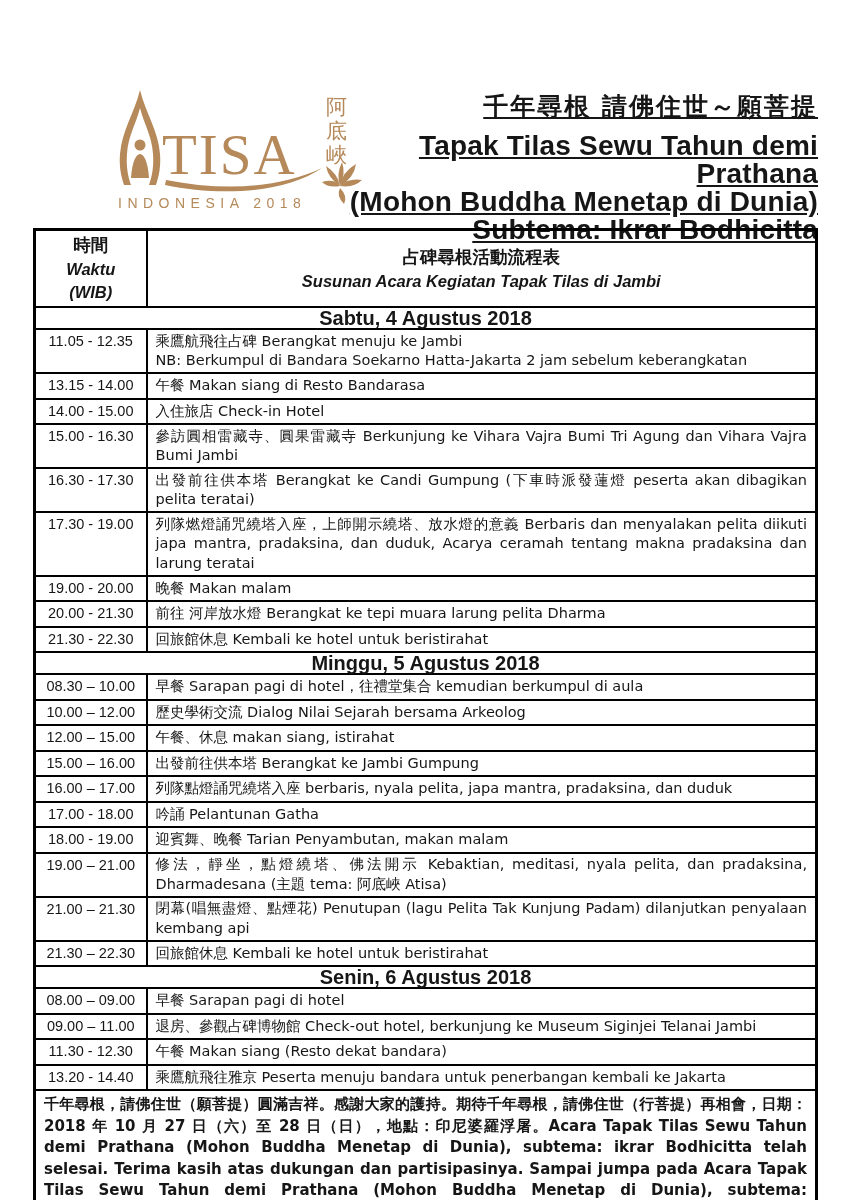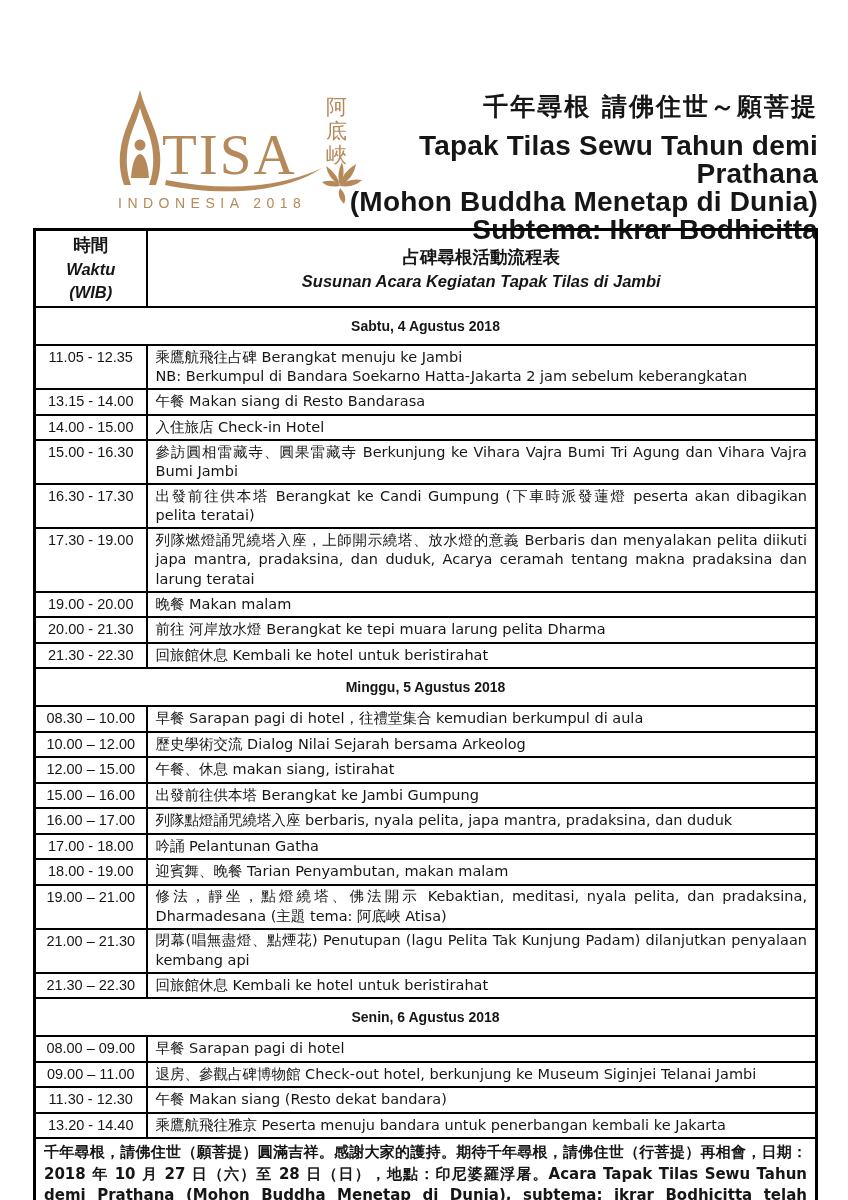--- a/index.html
+++ b/index.html
@@ -2,36 +2,36 @@
 <html><head>
 <meta charset="utf-8">
 <style>
   html,body{margin:0;padding:0;background:#ffffff;}
   .page{
     position:relative;width:848px;height:1200px;background:#ffffff;
     font-family:"Liberation Sans",sans-serif;color:#161616;overflow:hidden;
   }
   
   .logo{position:absolute;left:112px;top:88px;}
-  .titles{position:absolute;top:90px;right:30px;width:500px;text-align:right;}
+  .titles{position:absolute;top:90px;right:30px;width:500px;text-align:right;text-decoration:underline;}
   .title-cjk{
     font-size:25px;font-weight:bold;letter-spacing:2px;margin-bottom:9px;
     font-family:"DejaVu Sans",sans-serif;
   }
   .title-latin{font-size:28px;font-weight:bold;line-height:28px;letter-spacing:0.2px;}
   
   table.schedule{
     position:absolute;top:228px;left:33px;width:785px;
     border-collapse:collapse;table-layout:fixed;border:3px solid #000;
   }
   .schedule td,.schedule th{border:2px solid #000;}
   th.time-h,th.act-h{padding:2px 10px;text-align:center;font-weight:bold;vertical-align:middle;}
   .hdr-line1{font-size:17.5px;line-height:25px;font-family:"DejaVu Sans",sans-serif;}
   .hdr-line2{font-size:16.5px;line-height:23px;font-style:italic;}
-  td.day{font-weight:bold;text-align:center;font-size:14px;padding:8px;line-height:20px;}
+  td.day{font-weight:bold;text-align:center;font-size:20px;padding:0;line-height:20px;}
   td.time{
     font-size:14.5px;text-align:center;vertical-align:top;
     padding:2px 2px;white-space:nowrap;line-height:19.5px;
   }
   td.act{
     font-size:14.5px;padding:1.5px 8px;text-align:justify;line-height:19.5px;
     font-family:"DejaVu Sans","Liberation Sans",sans-serif;
   }
   td.footer-cell{
     font-weight:bold;font-size:15px;line-height:21.5px;padding:3px 8px 4px 8px;

